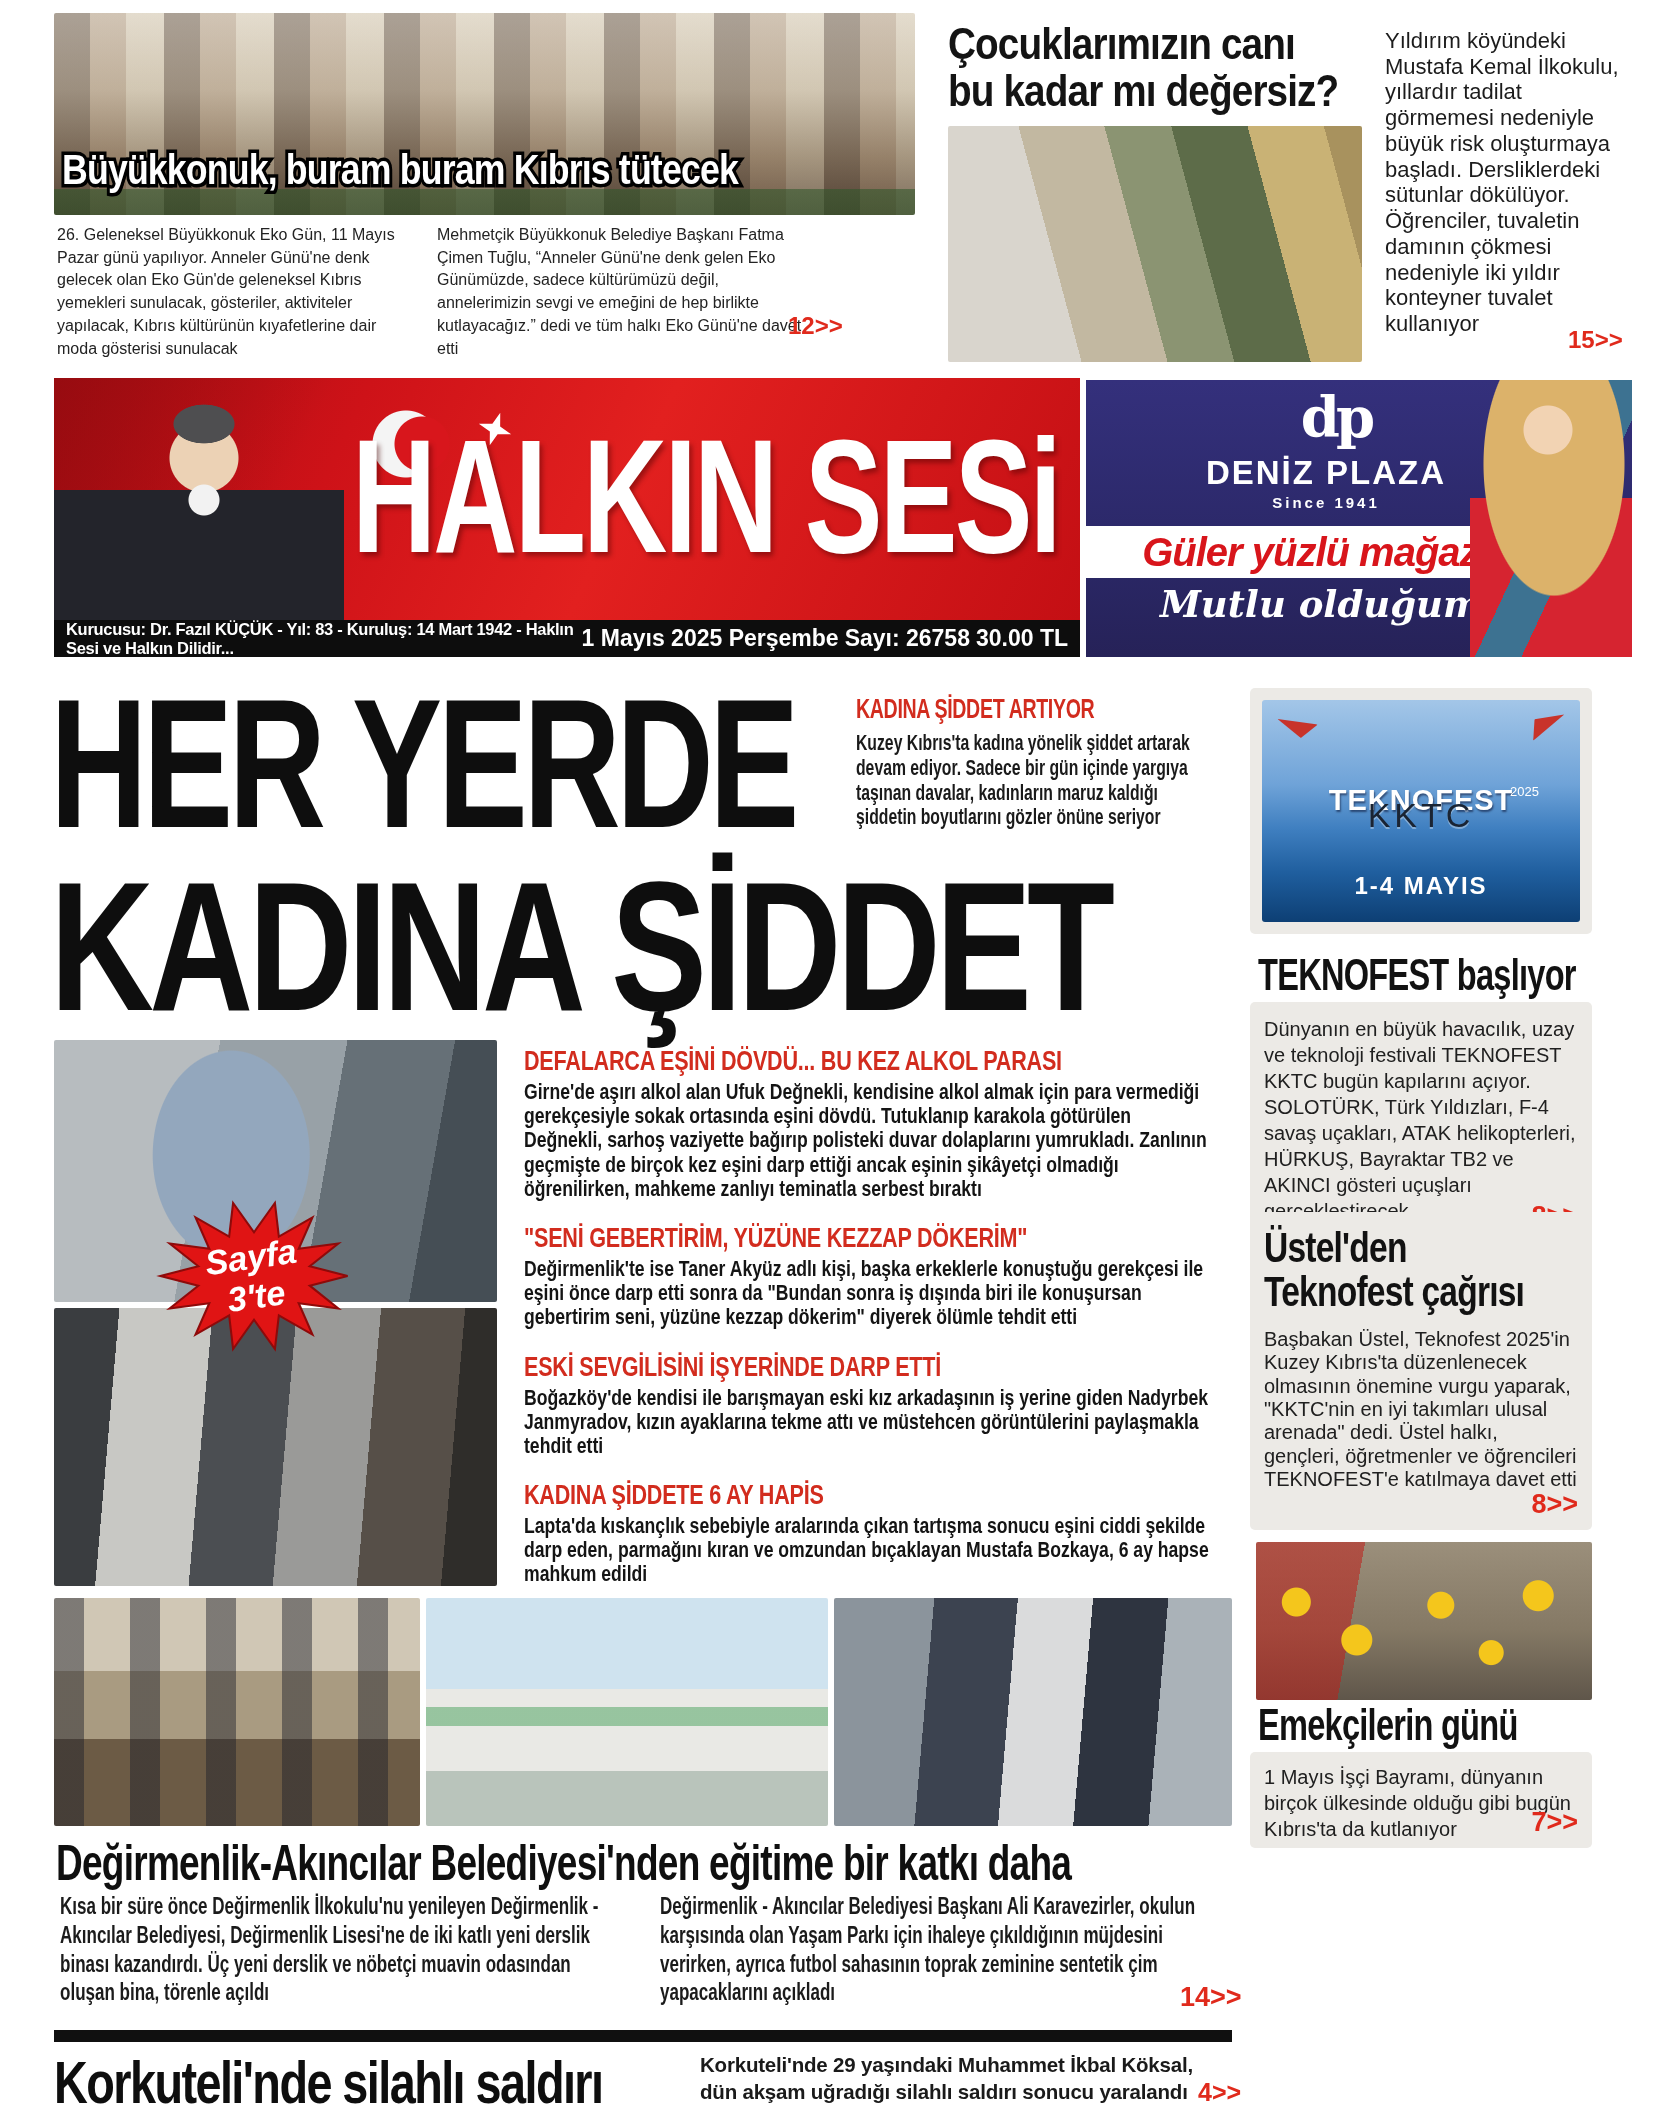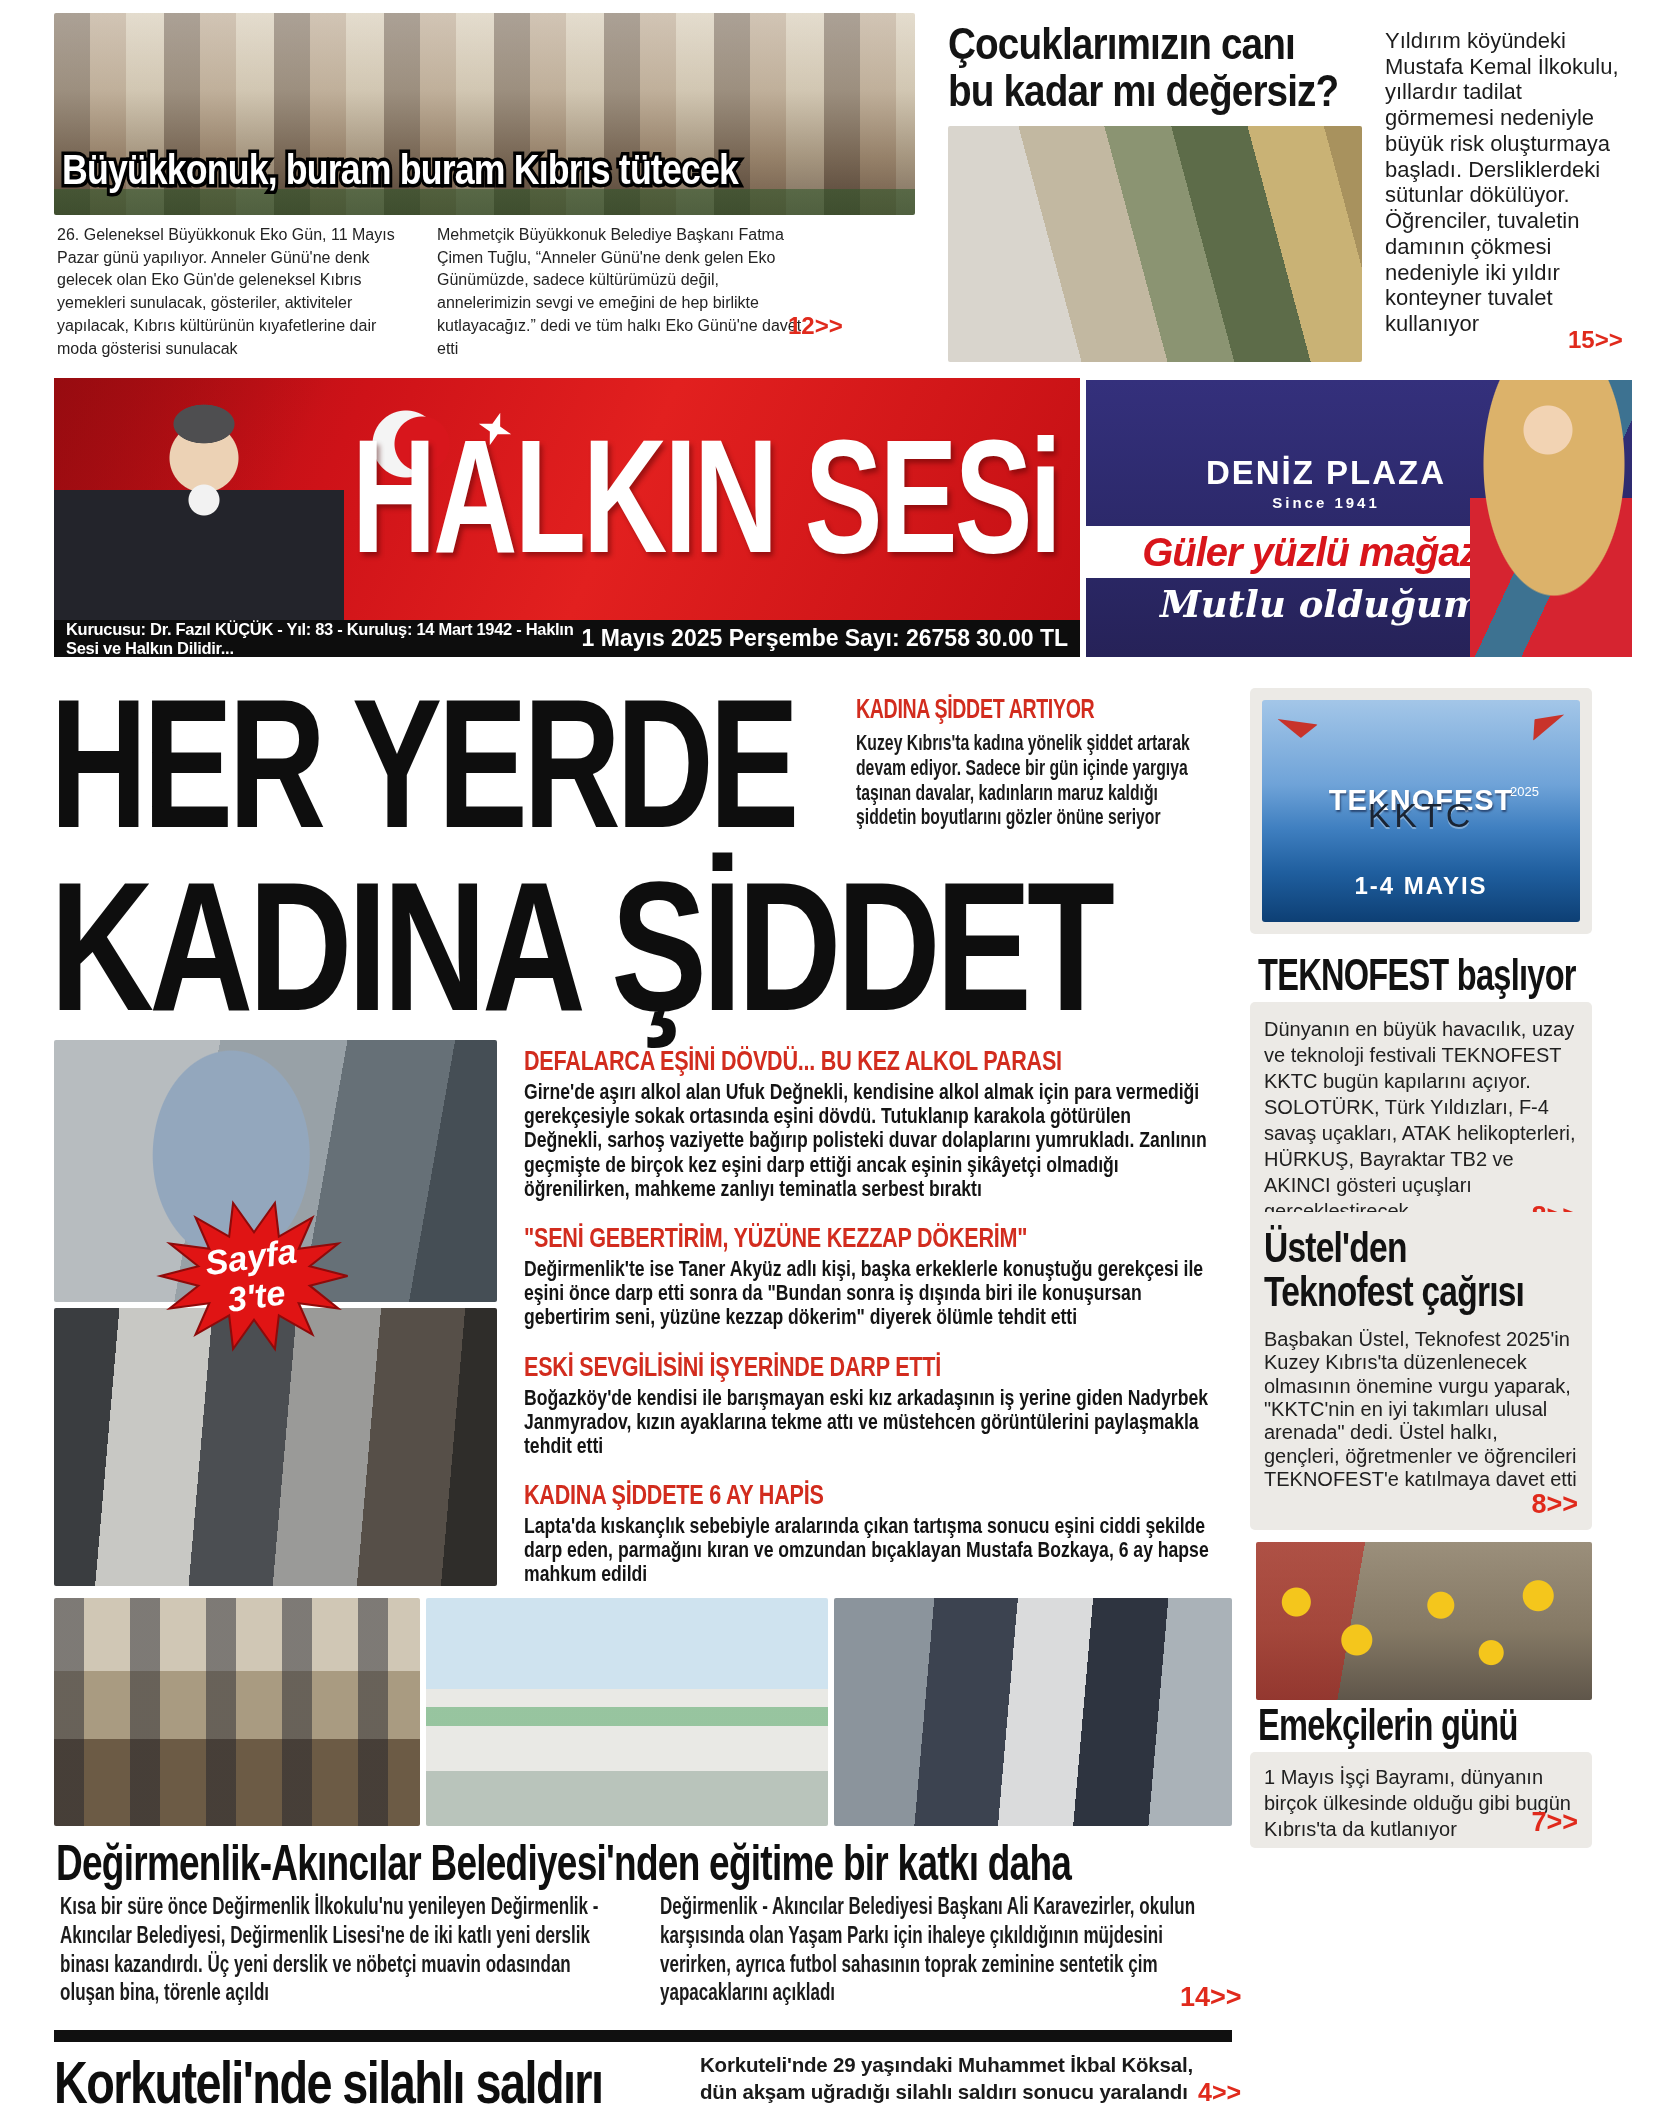--- a/index.html
+++ b/index.html
@@ -201,20 +201,21 @@
   <div class="abs founder-photo"></div>
   <div class="abs paper-title">HALKIN SESi</div>
   <div class="abs datebar">
     <span class="founder">Kurucusu: Dr. Fazıl KÜÇÜK - Yıl: 83 - Kuruluş: 14 Mart 1942 - Haklın Sesi ve Halkın Dilidir...</span>
     <span class="big">1 Mayıs 2025 Perşembe</span>
     <span class="big">Sayı: 26758</span>
     <span class="big">30.00 TL</span>
   </div>
 
   <div class="abs ad">
+    <div class="abs logo">dp</div>
     <div class="abs brand">DENİZ PLAZA</div>
     <div class="abs since">Since 1941</div>
     <div class="abs band"></div>
     <div class="abs slogan">Güler yüzlü mağaza</div>
     <div class="abs script s1">Mutlu olduğum</div>
     <div class="abs girl"></div>
   </div>
 
   <div class="abs mega l1">HER YERDE</div>
   <div class="abs mega l2">KADINA ŞİDDET</div>

